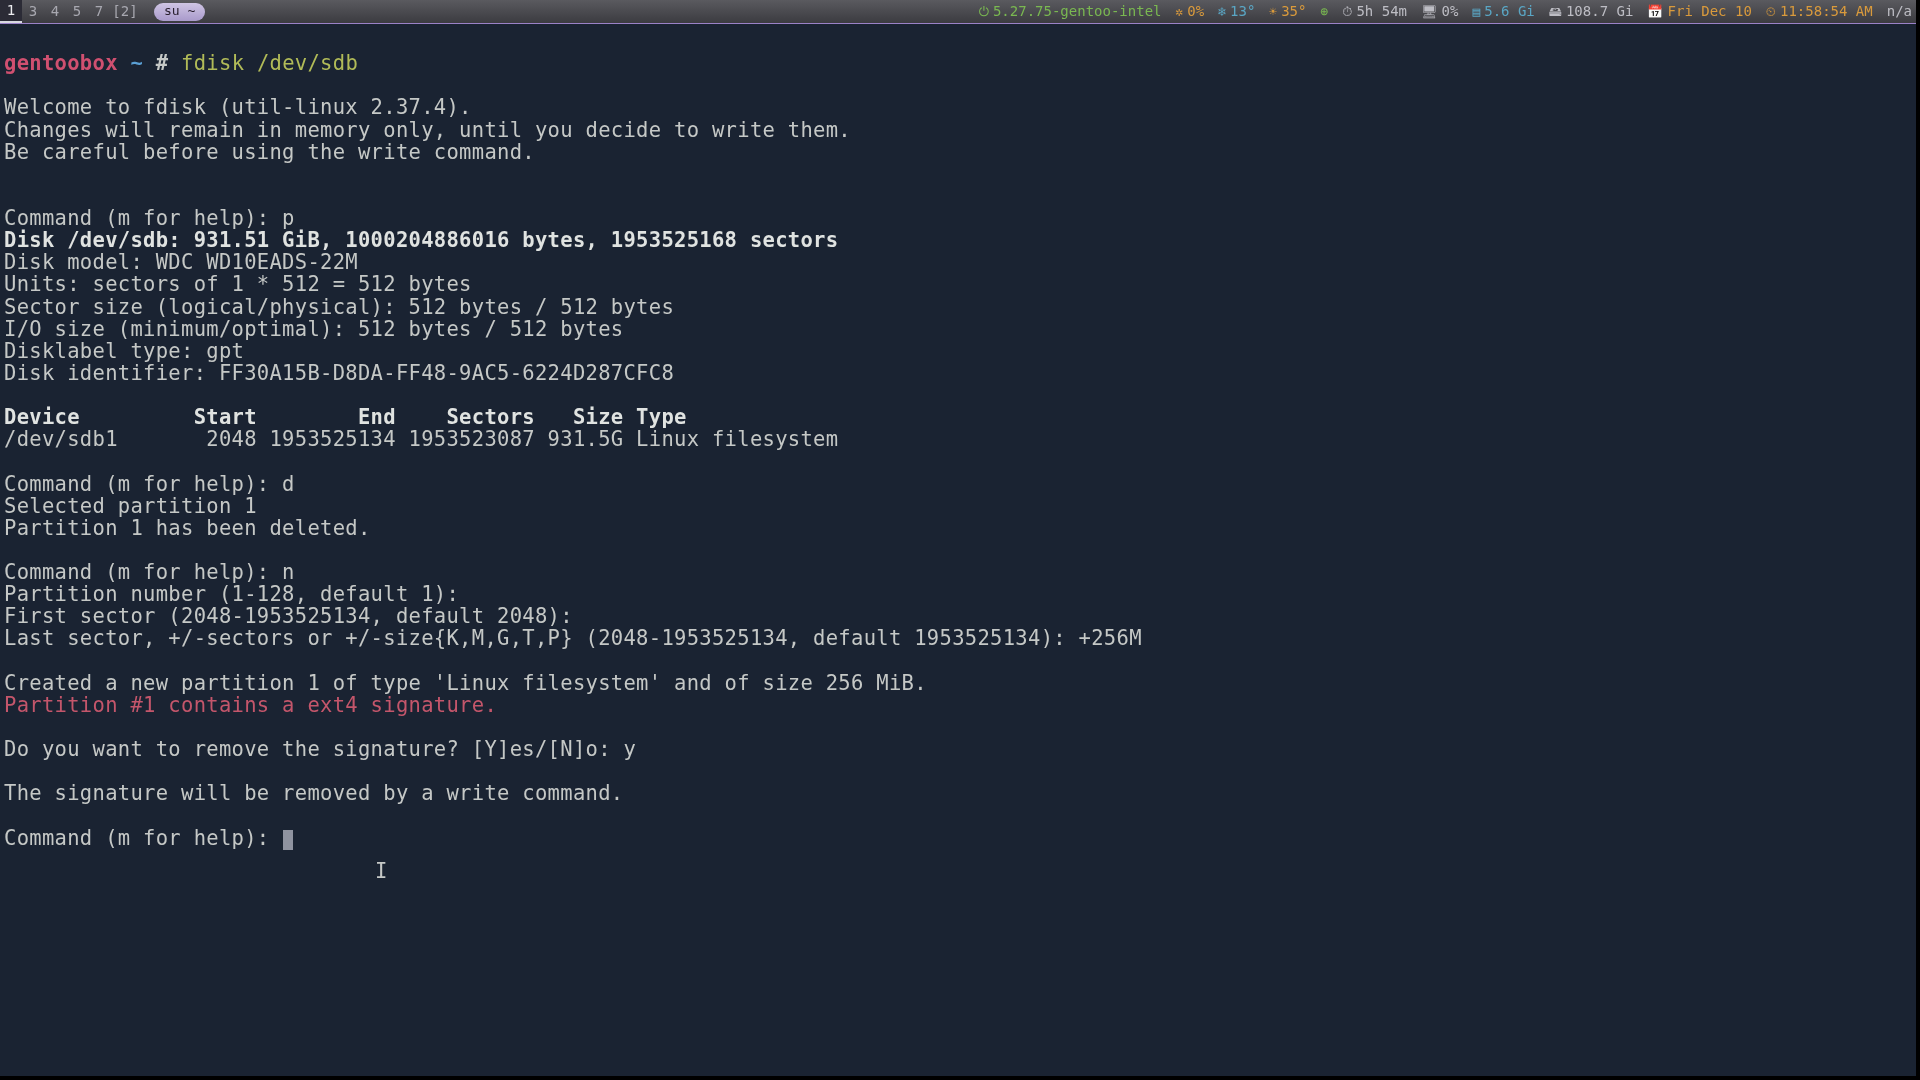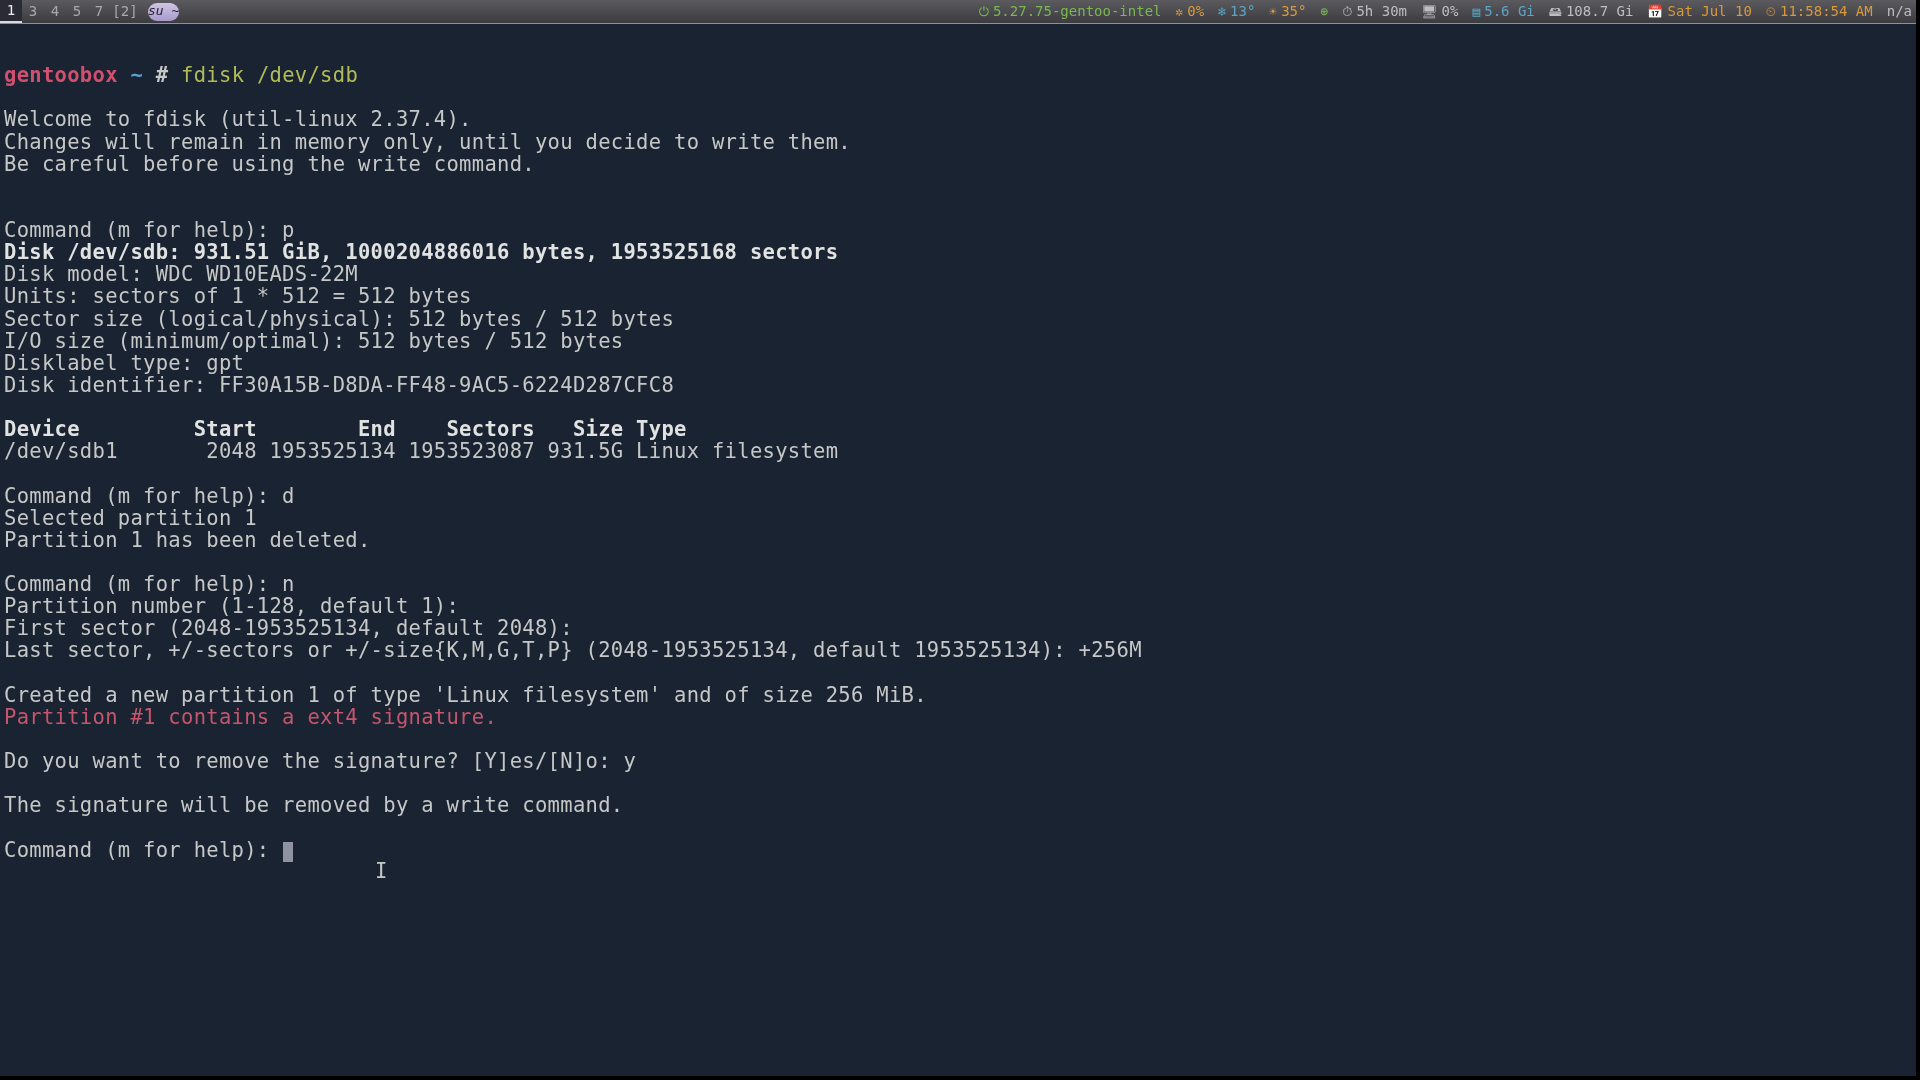--- a/index.html
+++ b/index.html
@@ -31,42 +31,41 @@
     display: flex; align-items: center; justify-content: center;
     color: #a8a8b0;
   }
   .ws.active {
     background: #2b2b36;
     border-bottom: 2px solid #d8d8e0;
     color: #ececf0;
   }
   .ws.bracketed { letter-spacing: 0; }
   .title-pill {
-    margin-left: 8px;
-    padding: 0 0;
+    margin-left: 14px;
+    padding: 0 10px;
     height: 18px;
     border-radius: 9px;
     display: flex; align-items: center;
     background: linear-gradient(#cfc5e4, #a99acb);
     color: #2a2030;
     font-size: 13px;
-    font-style: italic;
   }
   .statusbar-spacer { flex: 1; }
   .tray { display: flex; gap: 14px; align-items: center; padding-right: 8px; }
   .tray .grp { display: flex; gap: 4px; align-items: center; white-space: nowrap; }
   .tray .ic { font-size: 13px; line-height: 1; }
   .green  { color: #7ab851; }
   .orange { color: #d99a3c; }
   .cyan   { color: #5aa6c4; }
   .grey   { color: #bdbdc4; }
 
   
   .term {
-    padding: 18px 4px 0 4px;
+    padding: 6px 4px 0 4px;
     white-space: pre;
     letter-spacing: 0.3px;
   }
   .host  { color: #d05070; font-weight: bold; }
   .path  { color: #5a9fd4; font-weight: bold; }
   .hash  { color: #c5c8c6; font-weight: bold; }
   .cmd   { color: #b1bb58; }
   .bold  { font-weight: bold; color: #e0e3e1; }
   .warn  { color: #c4566b; }
   .cursor {
@@ -119,37 +118,37 @@
     </span>
     <span class="grp orange">
       <span class="ic">☀</span>
       <span>35°</span>
     </span>
     <span class="grp green">
       <span class="ic">⊕</span>
     </span>
     <span class="grp grey">
       <span class="ic">⏱</span>
-      <span>5h 30m</span>
+      <span>5h 54m</span>
     </span>
     <span class="grp grey">
       <span class="ic">🖥</span>
       <span>0%</span>
     </span>
     <span class="grp cyan">
       <span class="ic">▤</span>
       <span>5.6 Gi</span>
     </span>
     <span class="grp grey">
       <span class="ic">🖴</span>
       <span>108.7 Gi</span>
     </span>
     <span class="grp orange">
       <span class="ic">📅</span>
-      <span>Sat Jul 10</span>
+      <span>Fri Dec 10</span>
     </span>
     <span class="grp orange">
       <span class="ic">⏲</span>
       <span>11:58:54 AM</span>
     </span>
     <span class="grp grey">n/a</span>
   </div>
 </div>
 
 <div class="term">

